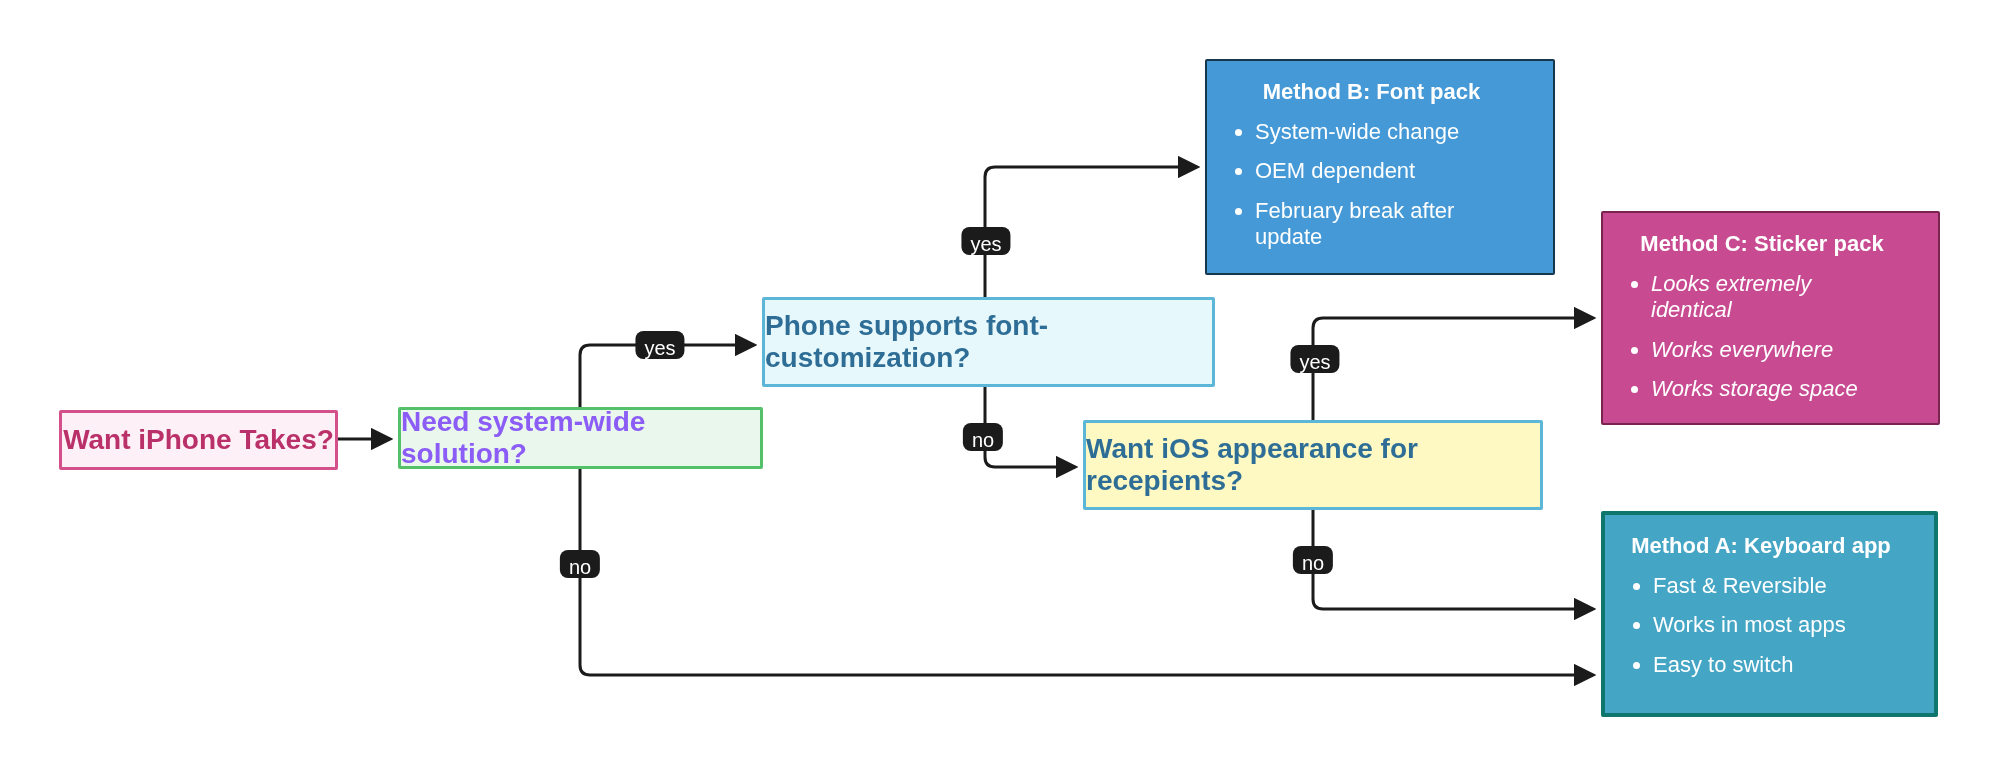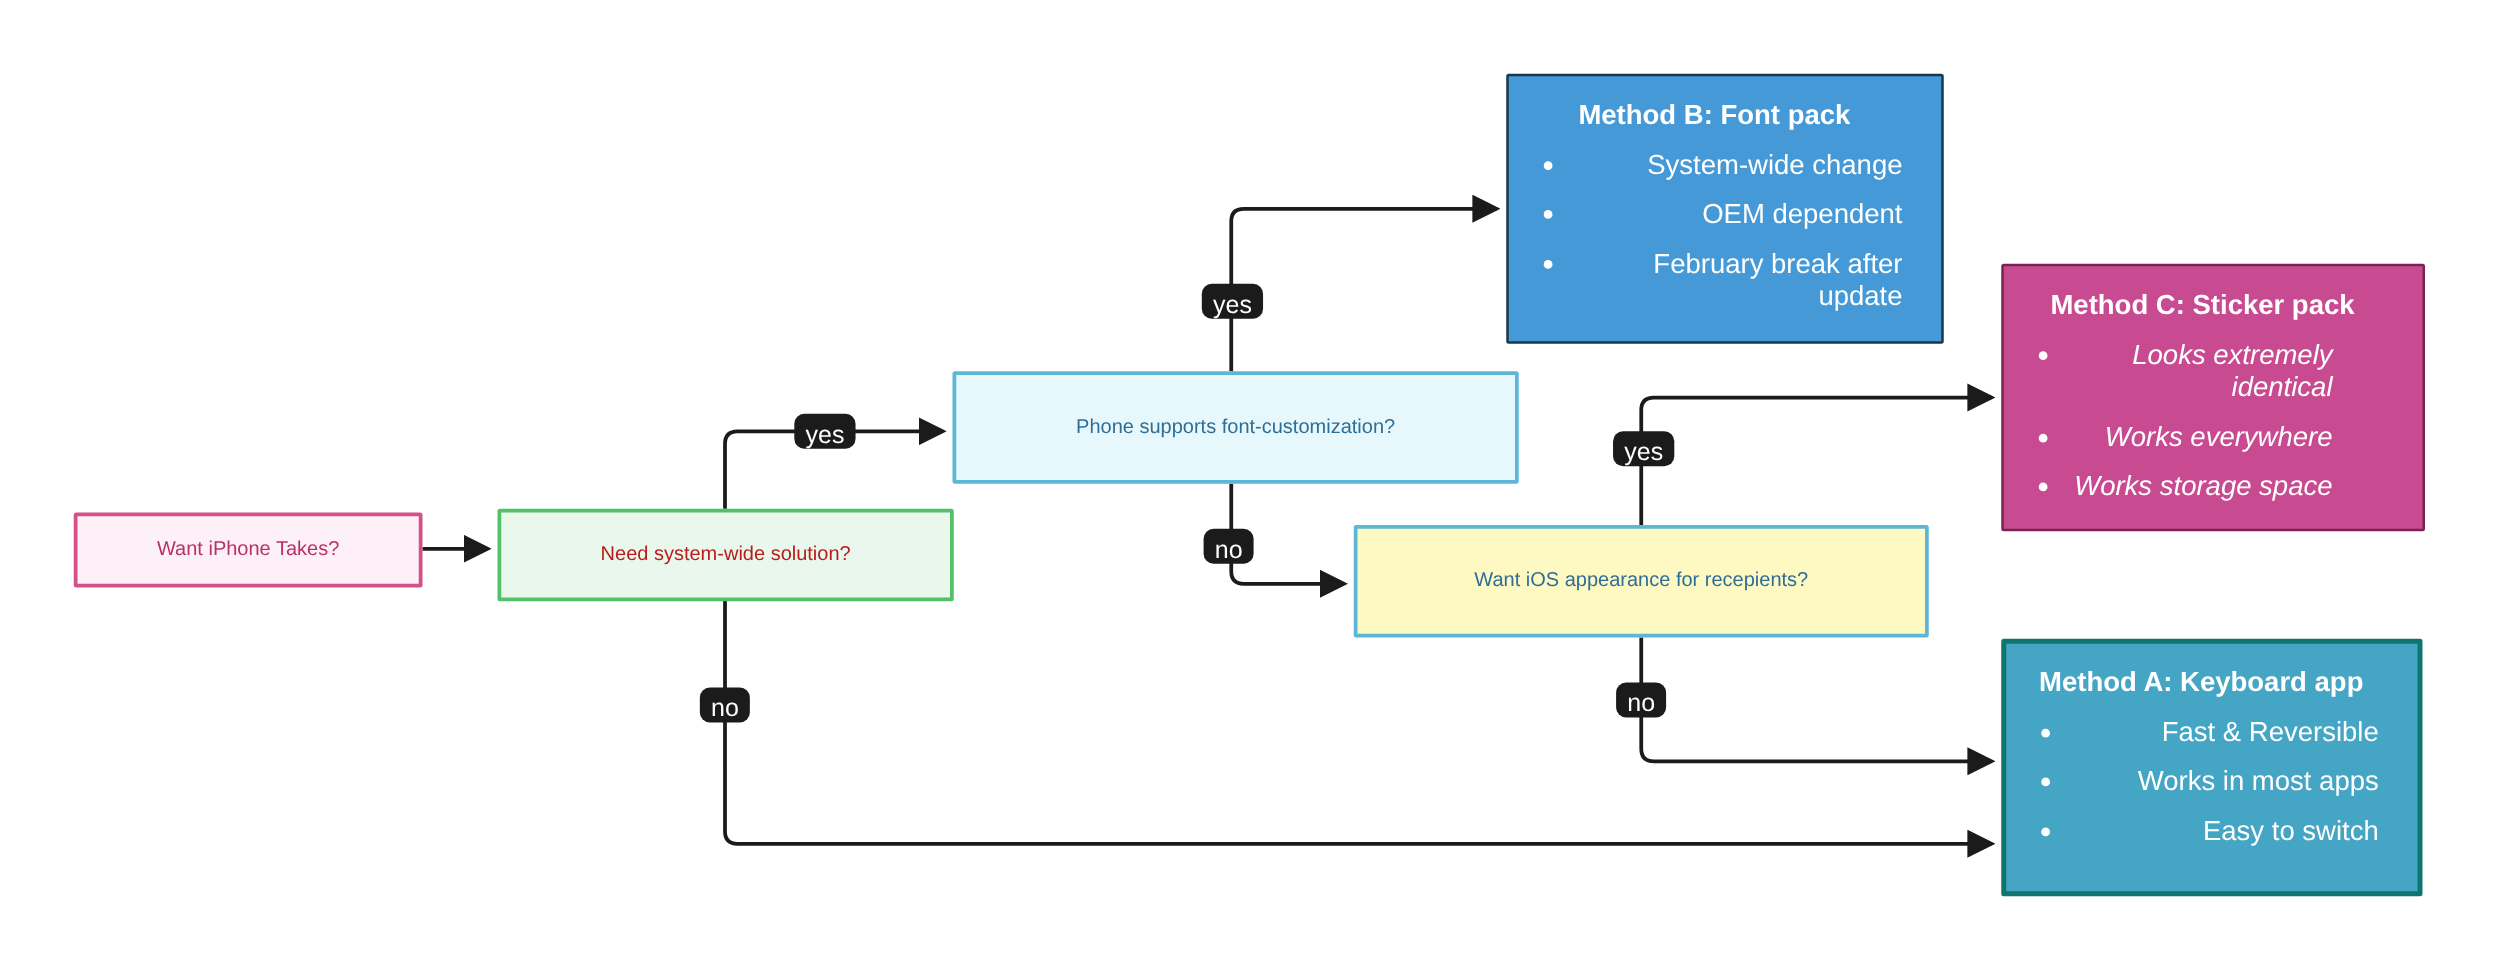--- a/index.html
+++ b/index.html
@@ -13,28 +13,29 @@
   }
   .edges-svg { position: absolute; left: 0; top: 0; width: 1999px; height: 779px; }
 
   
   .node {
     position: absolute;
     display: flex;
     align-items: center;
     justify-content: center;
     text-align: left;
-    font-size: 16px;
+    font-size: 28px;
     box-sizing: border-box;
     border-radius: 2px;
+    font-weight: bold;
   }
   .node-start   { left: 59px;  top: 410px; width: 279px; height: 60px;
                   background: #fdf0f7; border: 3px solid #d4508a; color: #ba3069; }
-  .node-system  { left: 398px; top: 407px; width: 365px; height: 74px;
-                  background: #e9f7ec; border: 3px solid #54c06a; color: #b91c1c; }
+  .node-system  { left: 398px; top: 407px; width: 365px; height: 62px;
+                  background: #e9f7ec; border: 3px solid #54c06a; color: #8b5cf6; }
   .node-font    { left: 762px; top: 297px; width: 453px; height: 90px;
                   background: #e7f8fc; border: 3px solid #5cb6d7; color: #2e6e96; }
   .node-ios     { left: 1083px; top: 420px; width: 460px; height: 90px;
                   background: #fef9c3; border: 3px solid #5cb6d7; color: #2e6e96; }
 
   
   .method {
     position: absolute;
     box-sizing: border-box;
     color: #ffffff;
@@ -45,21 +46,20 @@
   .method h3 {
     margin: 0 0 14px 0;
     font-size: 22px;
     font-weight: bold;
     text-align: center;
   }
   .method ul {
     margin: 0;
     padding-left: 34px;
     list-style: disc;
-    text-align: right;
   }
   .method li { line-height: 1.2; margin: 13px 0; }
   .method-b { left: 1205px; top: 59px;  width: 350px; height: 216px;
               background: #4599d6; border: 2px solid #17384b; }
   .method-c { left: 1601px; top: 211px; width: 339px; height: 214px;
               background: #c84b92; border: 2px solid #7b2350; }
   .method-c li { max-width: 215px; font-style: italic; }
   .method-a { left: 1601px; top: 511px; width: 337px; height: 206px;
               background: #45a5c5; border: 4px solid #0f766e; }
 

